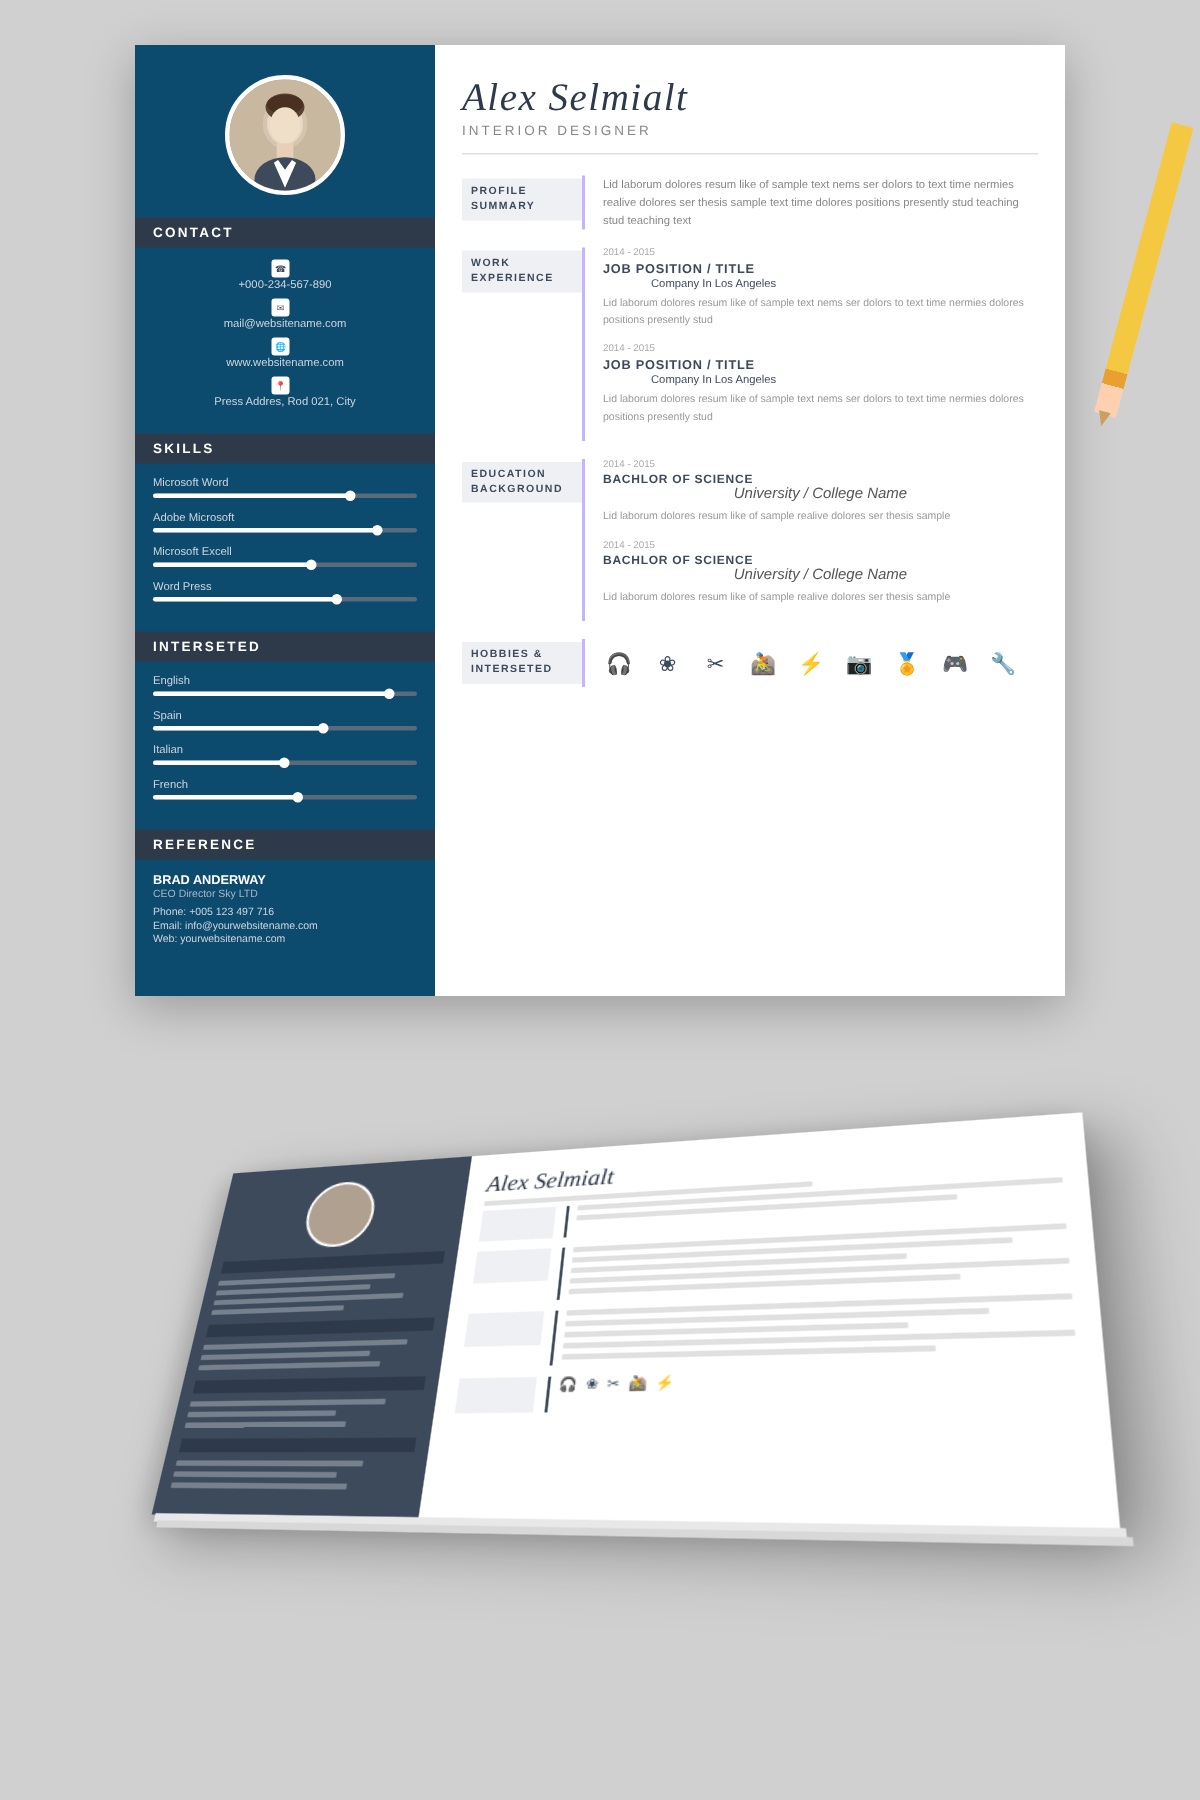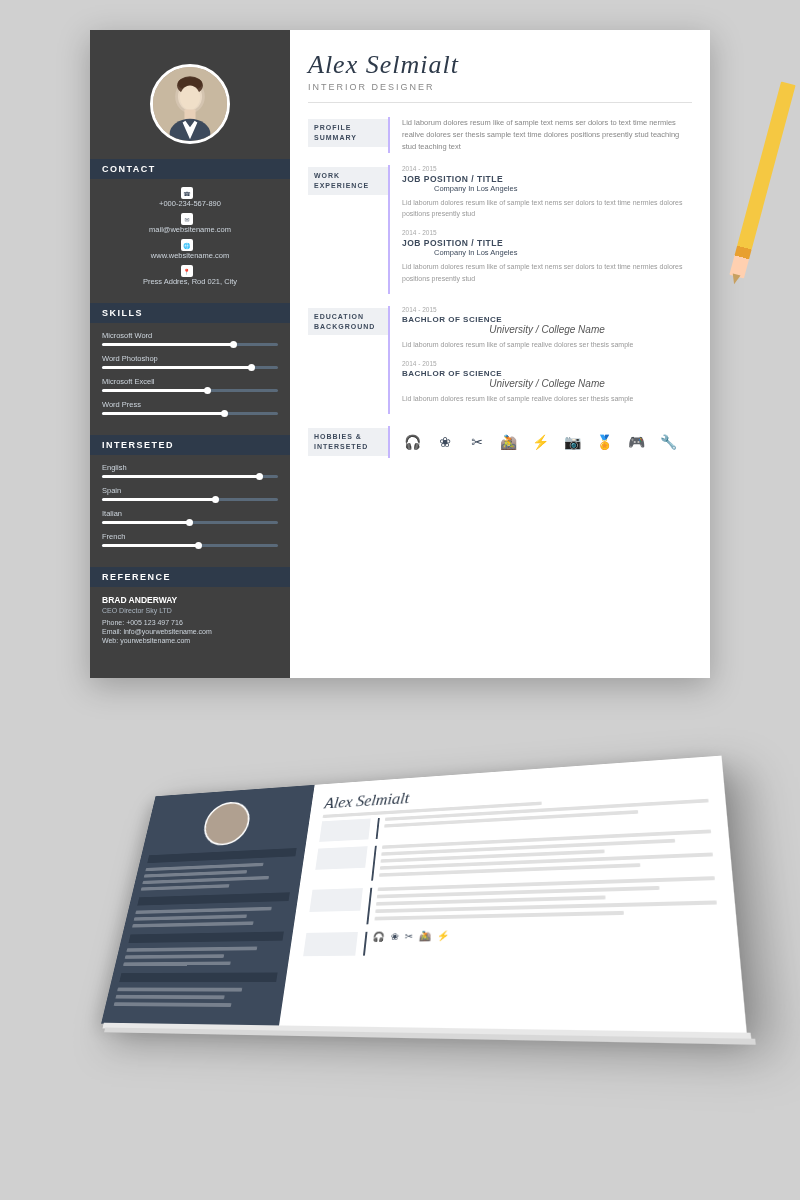--- a/index.html
+++ b/index.html
@@ -20,23 +20,23 @@
       background: #fff;
       display: flex;
       box-shadow: 0 8px 30px rgba(0,0,0,0.25);
       position: relative;
       margin-bottom: 60px;
     }
 
     
     .sidebar {
       width: 200px;
-      background: #404040;
+      background: #0c4a6e;
       color: #fff;
-      padding: 14px 0 20px 0;
+      padding: 0 0 20px 0;
       flex-shrink: 0;
     }
 
     .photo-area {
       display: flex;
       justify-content: center;
       align-items: center;
       padding: 20px 0 15px 0;
     }
 
@@ -510,21 +510,21 @@
     <div class="skills-section">
       <div class="skill-item">
         <div class="skill-name">Microsoft Word</div>
         <div class="skill-bar">
           <div class="skill-fill" style="width:75%">
               <div class="skill-dot"></div>
             </div>
         </div>
       </div>
       <div class="skill-item">
-        <div class="skill-name">Word Photoshop</div>
+        <div class="skill-name">Adobe Microsoft</div>
         <div class="skill-bar">
           <div class="skill-fill" style="width:85%">
               <div class="skill-dot"></div>
             </div>
         </div>
       </div>
       <div class="skill-item">
         <div class="skill-name">Microsoft Excell</div>
         <div class="skill-bar">
           <div class="skill-fill" style="width:60%">

